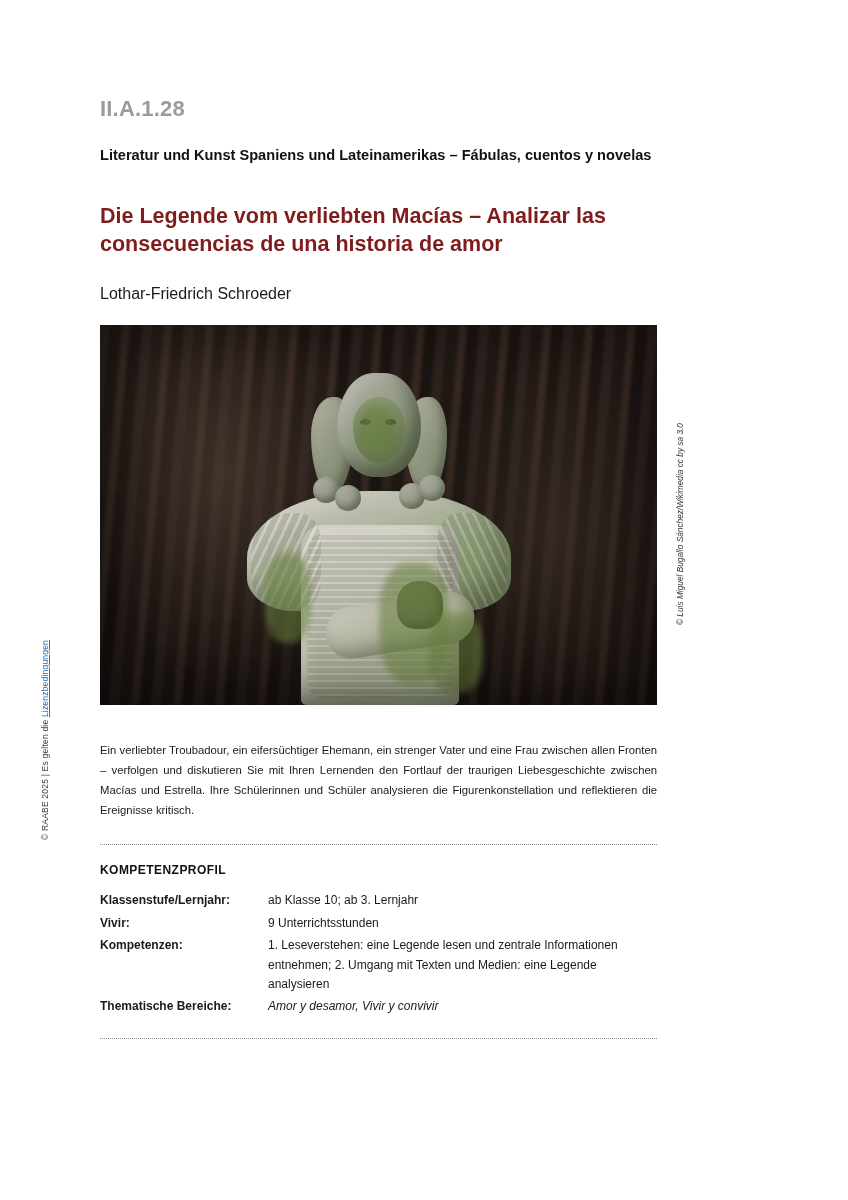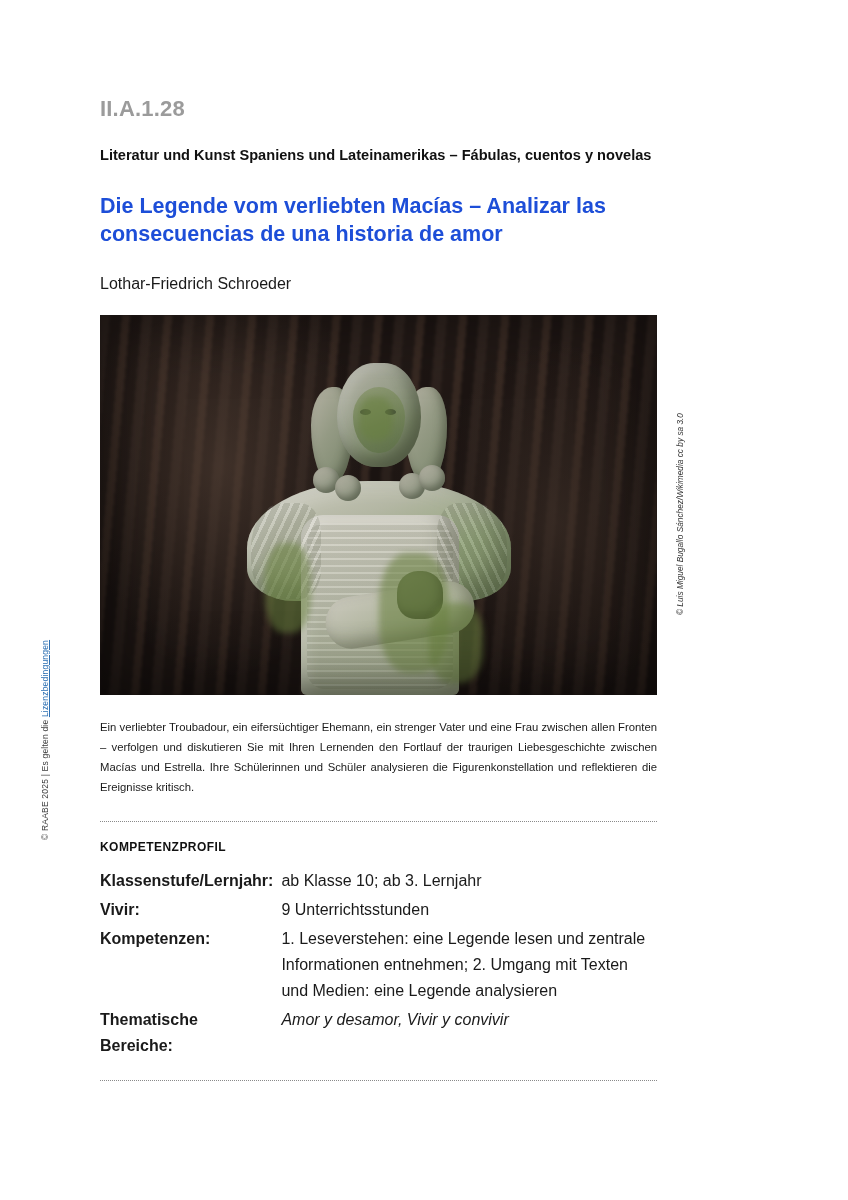--- a/index.html
+++ b/index.html
@@ -60,25 +60,25 @@
   .series-line {
     margin-top: 23px;
     font-size: 14.6px;
     font-weight: bold;
     line-height: 1.42;
     color: #111;
     width: 560px;
   }
 
   .main-title {
-    margin-top: 26px;
+    margin-top: 36px;
     font-size: 21.5px;
     font-weight: bold;
     line-height: 1.33;
-    color: #1d4ed8;
+    color: #7f1d1d;
     width: 590px;
   }
 
   .author {
     margin-top: 26px;
     font-size: 16px;
     color: #1a1a1a;
   }
 
   
@@ -253,21 +253,21 @@
     font-size: 8.3px;
     font-style: italic;
     color: #333;
     white-space: nowrap;
     transform: rotate(-90deg);
     transform-origin: right top;
   }
 
   
   .intro {
-    margin-top: 22px;
+    margin-top: 35px;
     width: 557px;
     font-size: 11.3px;
     line-height: 1.78;
     text-align: justify;
     color: #1a1a1a;
   }
 
   
   .dotted {
     width: 557px;
@@ -281,21 +281,21 @@
     letter-spacing: 0.45px;
     color: #111;
   }
   .profile-table {
     margin-top: 14px;
     width: 557px;
     border-collapse: collapse;
   }
   .profile-table td {
     vertical-align: top;
-    font-size: 16px;
+    font-size: 12px;
     line-height: 1.62;
     padding: 0 0 3px 0;
     color: #1a1a1a;
   }
   .profile-table td.k {
     width: 168px;
     font-weight: bold;
     padding-right: 8px;
   }
   .profile-table td.v.italic { font-style: italic; }

